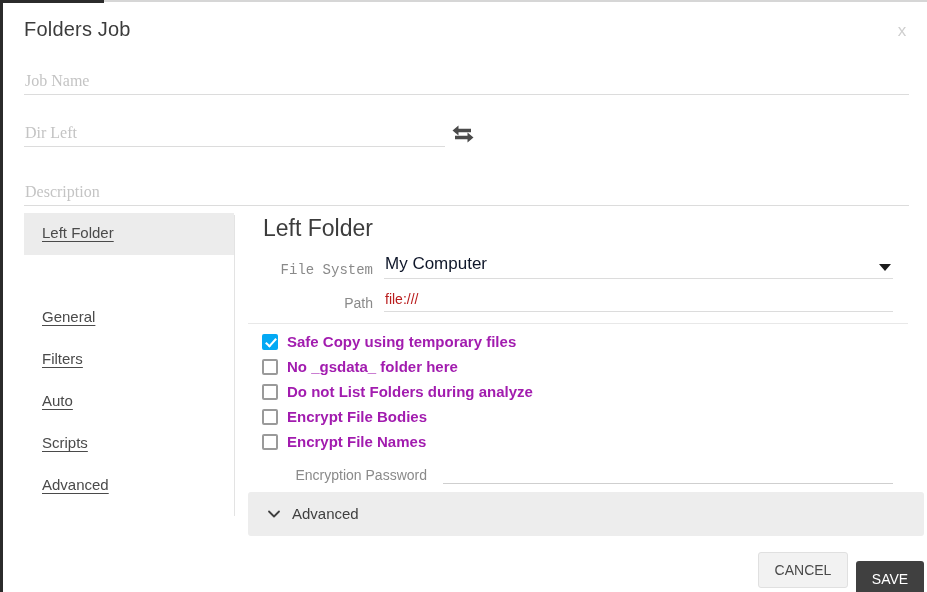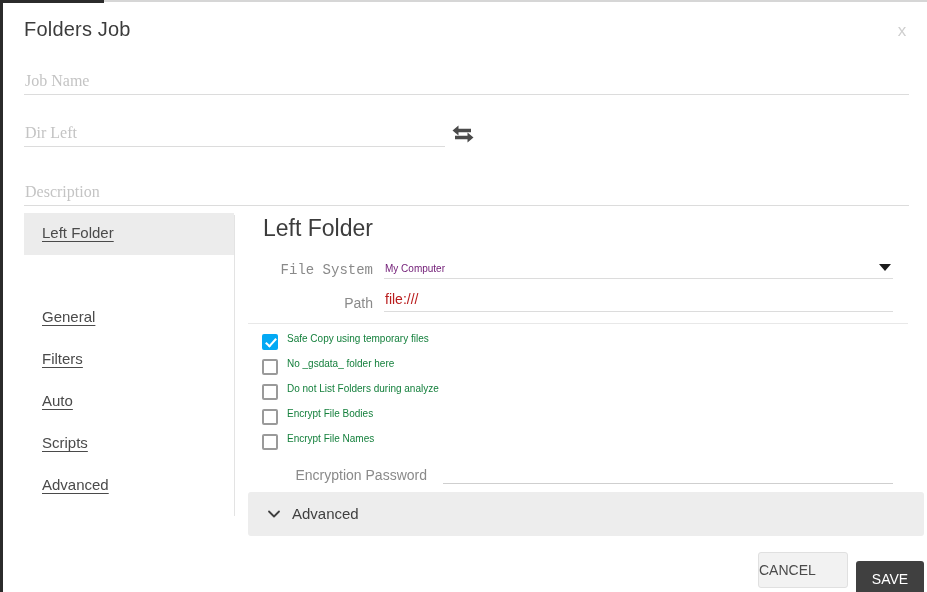--- a/index.html
+++ b/index.html
@@ -148,22 +148,22 @@
   #fs-control {
     position: absolute;
     left: 381px; top: 250px;
     width: 509px; height: 26px;
     border-bottom: 1px solid #dcdcdc;
     box-sizing: border-box;
   }
   #fs-value {
     position: absolute;
     left: 1px; bottom: 4px;
-    font-size: 10px;
-    color: #701a75;
+    font-size: 17px;
+    color: #0f172a;
   }
   #fs-caret {
     position: absolute;
     right: 2px; bottom: 7px;
     width: 0; height: 0;
     border-left: 6px solid transparent;
     border-right: 6px solid transparent;
     border-top: 7px solid #1c1c1c;
     cursor: pointer;
   }
@@ -219,23 +219,24 @@
     position: absolute;
     left: 4px; top: 0px;
     width: 4px; height: 9px;
     border: solid #ffffff;
     border-width: 0 2px 2px 0;
     transform: rotate(42deg);
   }
   .checkbox-row .cblabel {
     position: absolute;
     left: 25px; top: 2px;
-    font-size: 10px;
-    color: #15803d;
+    font-size: 15px;
+    color: #a21caf;
     white-space: nowrap;
+    font-weight: bold;
   }
 
   
   #pw-label-wrap { left: 260px; top: 457px; width: 164px; }
   #pw-control {
     position: absolute;
     left: 440px; top: 455px;
     width: 450px; height: 26px;
     border-bottom: 1px solid #cfcfcf;
     box-sizing: border-box;
@@ -267,21 +268,21 @@
     position: absolute;
     left: 755px; top: 549px;
     width: 90px; height: 36px;
     background: #f2f2f2;
     border: 1px solid #e0e0e0;
     border-radius: 3px;
     box-sizing: border-box;
     font-size: 14px;
     color: #4a4a4a;
     line-height: 34px;
-    text-align: left;
+    text-align: center;
     cursor: pointer;
     user-select: none;
   }
   #save-button {
     position: absolute;
     left: 853px; top: 558px;
     width: 68px; height: 36px;
     background: #404040;
     border-radius: 3px;
     font-size: 14px;

